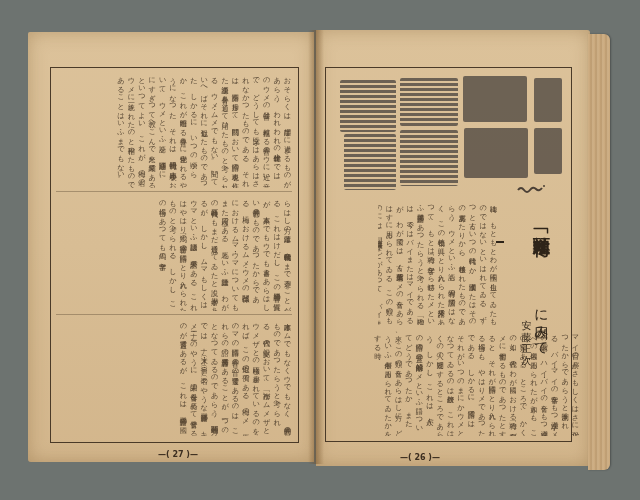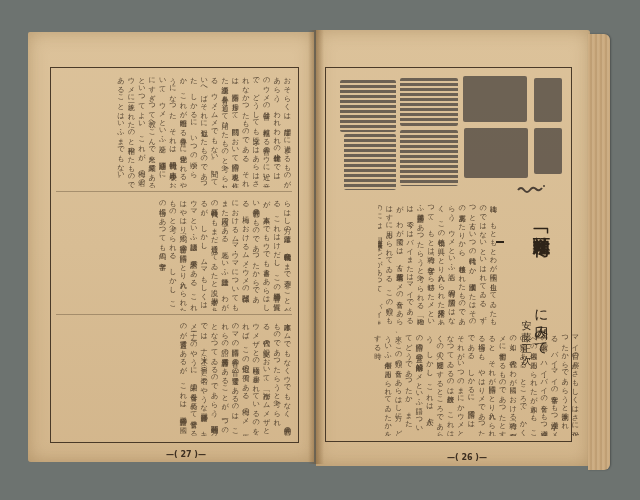--- a/index.html
+++ b/index.html
@@ -64,22 +64,22 @@
   }
   .author {
     position: absolute; left: 519px; top: 312px;
     writing-mode: vertical-rl; font-size: 10px; color: #2e2419; letter-spacing: 12px;
   }
   .section-mark { position: absolute; left: 496px; top: 241px; width: 8px; height: 2px; background: #2e2419; }
   .page-num {
     position: absolute; font-family: "DejaVu Sans", sans-serif;
     font-size: 8px; font-weight: bold; color: #3c2e20;
   }
-  .pn-left { left: 166px; top: 450px; }
-  .pn-right { left: 447px; top: 453px; text-align: center; }
+  .pn-left { left: 158px; top: 450px; }
+  .pn-right { left: 400px; top: 453px; text-align: center; }
 </style>
 </head>
 <body>
 
 <div class="book">
   <div class="page page-left"></div>
   <div class="page page-right"></div>
   <div class="gutter"></div>
   <div class="page-edges"></div>
 

